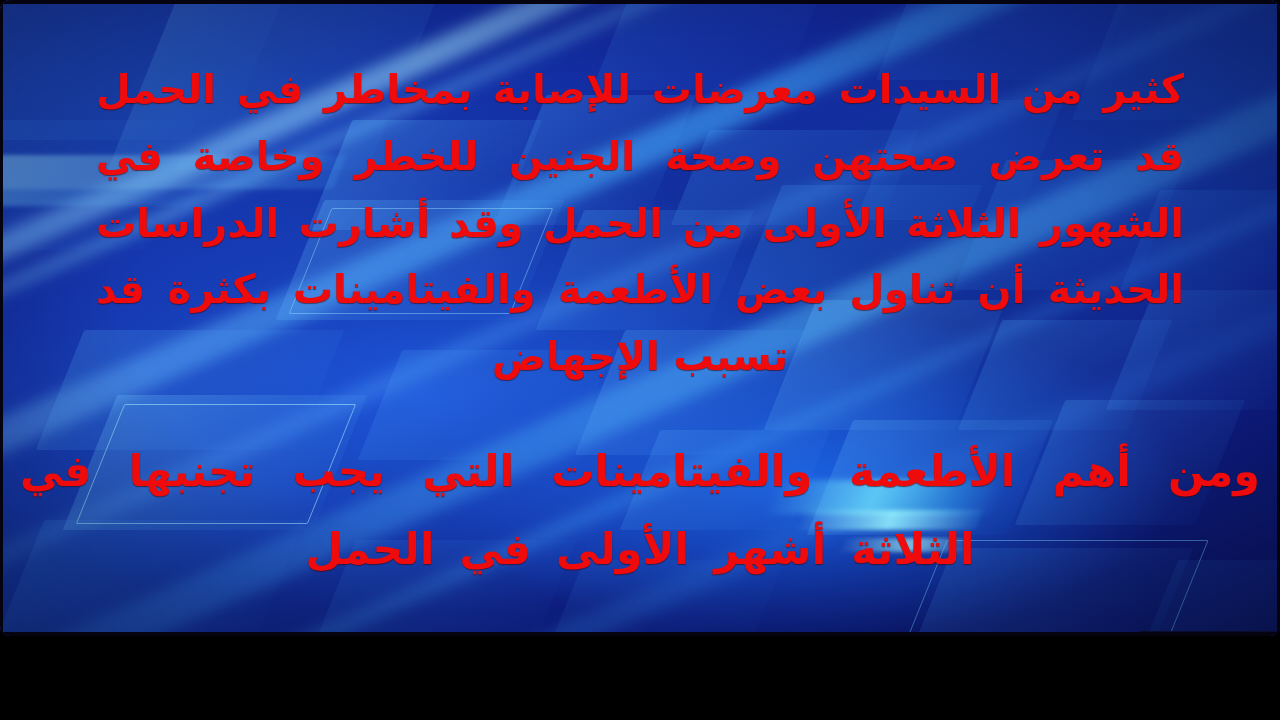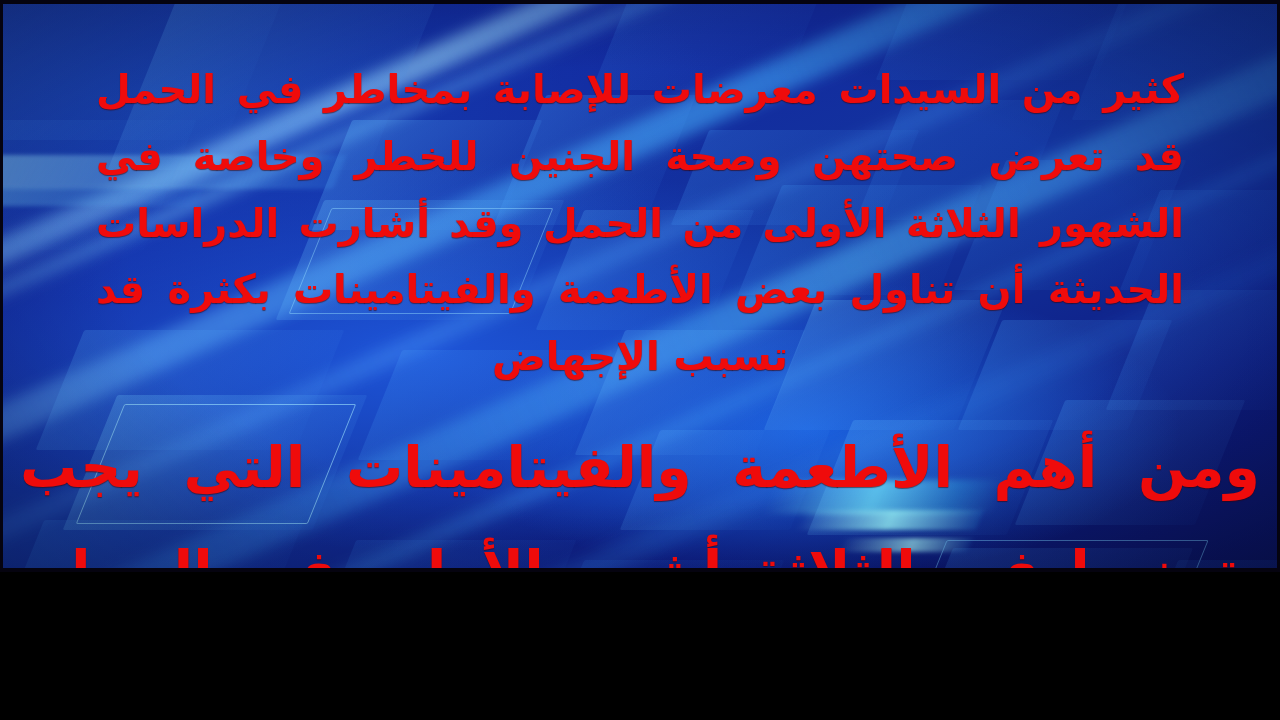--- a/index.html
+++ b/index.html
@@ -4,24 +4,25 @@
 <title>Arabic Pregnancy Health Slide</title>
 <style>
   html, body {
     margin: 0;
     padding: 0;
     background: #000;
   }
   #stage {
     position: relative;
     width: 1280px;
-    height: 572px;
+    height: 636px;
     overflow: hidden;
     font-family: "DejaVu Sans", "Liberation Sans", sans-serif;
     background: #0a1a8c;
+    border-radius: 10px;
   }
 
   
   .bg-base {
     position: absolute;
     inset: 0;
     background:
       radial-gradient(ellipse 70% 55% at 33% 62%, #1d54d8 0%, rgba(29,84,216,0) 62%),
       radial-gradient(ellipse 45% 40% at 63% 75%, #1a63e0 0%, rgba(26,99,224,0) 65%),
       radial-gradient(ellipse 60% 50% at 14% 18%, #163fb4 0%, rgba(22,63,180,0) 70%),
@@ -83,24 +84,24 @@
     left: 96px;
     right: 96px;
     font-size: 40px;
     line-height: 1.67;
     letter-spacing: 0;
     text-align: justify;
     text-align-last: center;
   }
   #paragraph-bottom {
     position: absolute;
-    top: 416px;
+    top: 432px;
     left: 20px;
     right: 20px;
-    font-size: 57px;
+    font-size: 43px;
     line-height: 1.82;
     text-align: justify;
     text-align-last: center;
     word-spacing: 10px;
   }
 
   
   #placeholder-box {
     position: absolute;
     left: 1140px;

